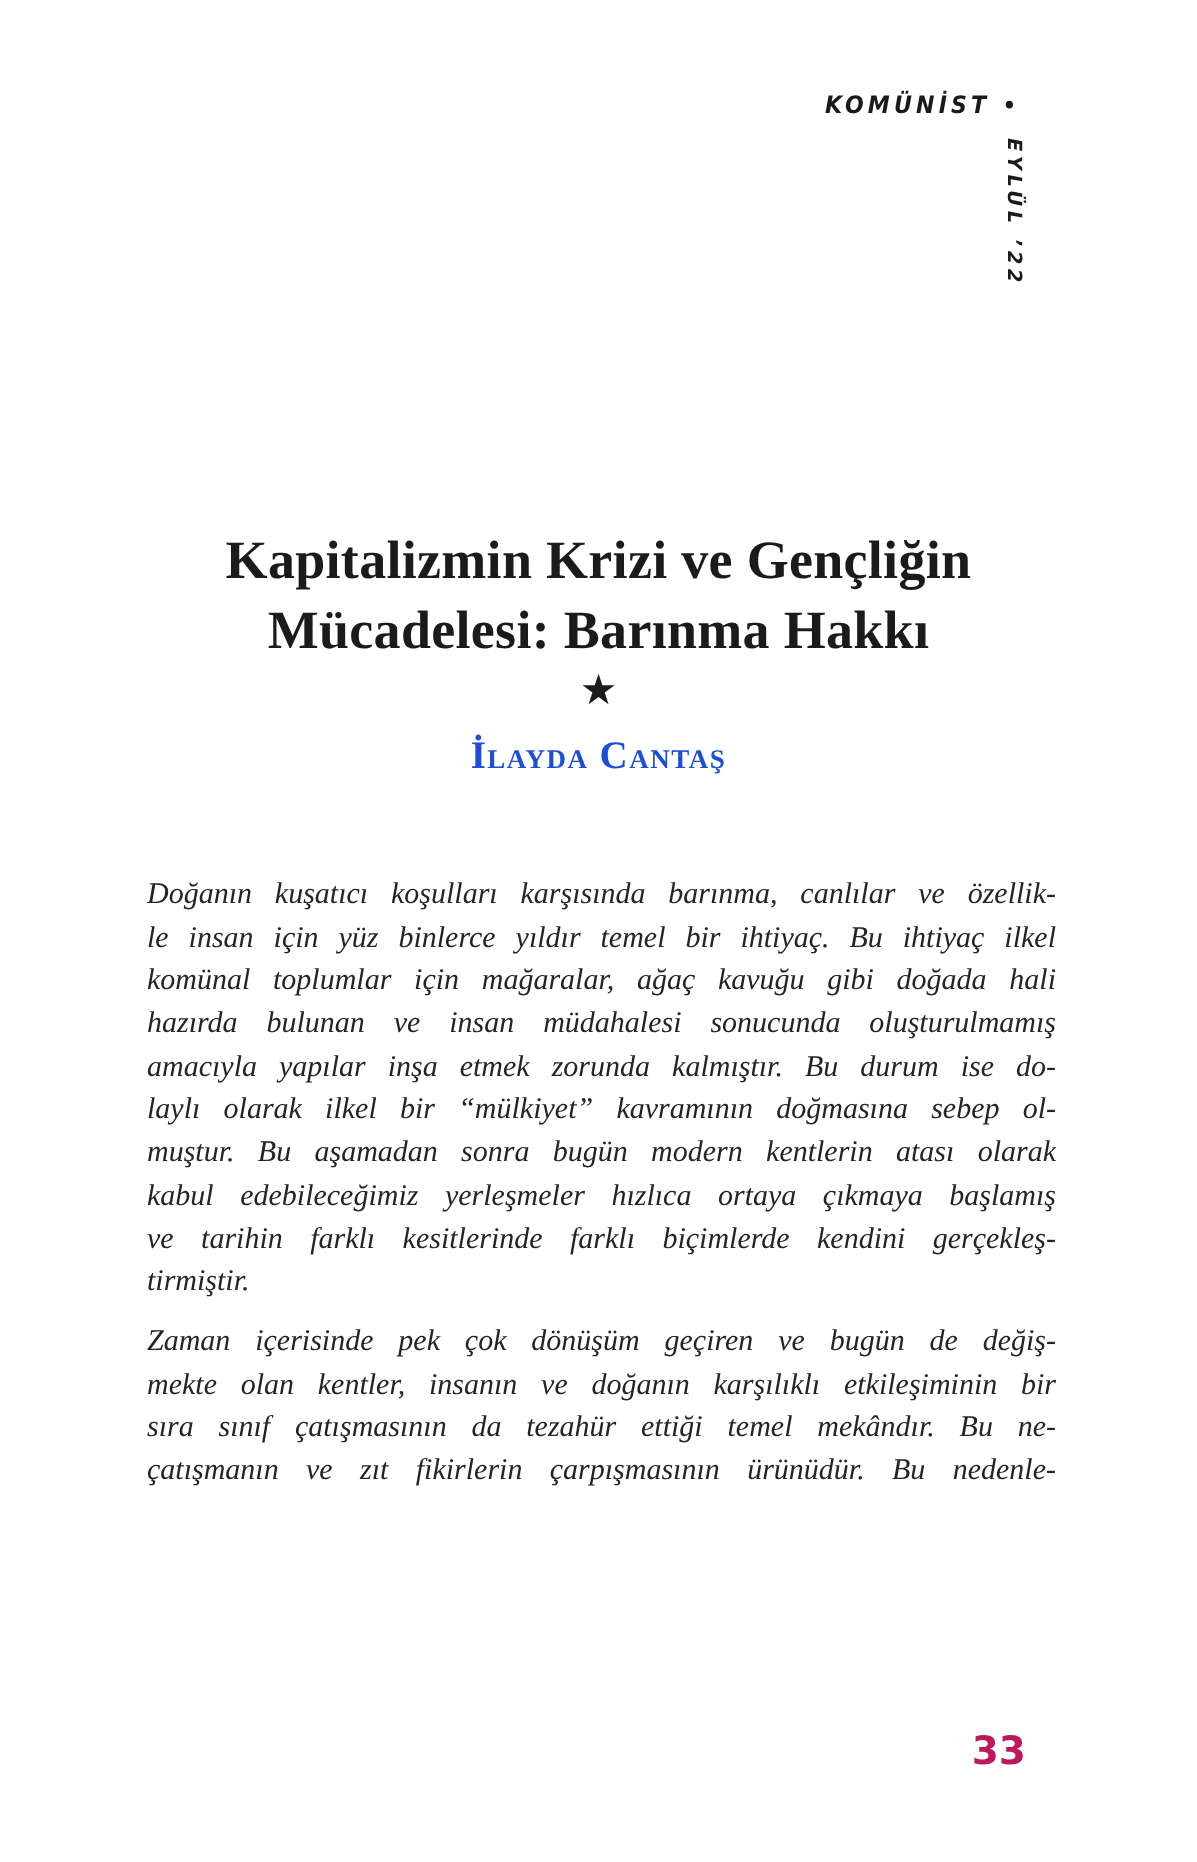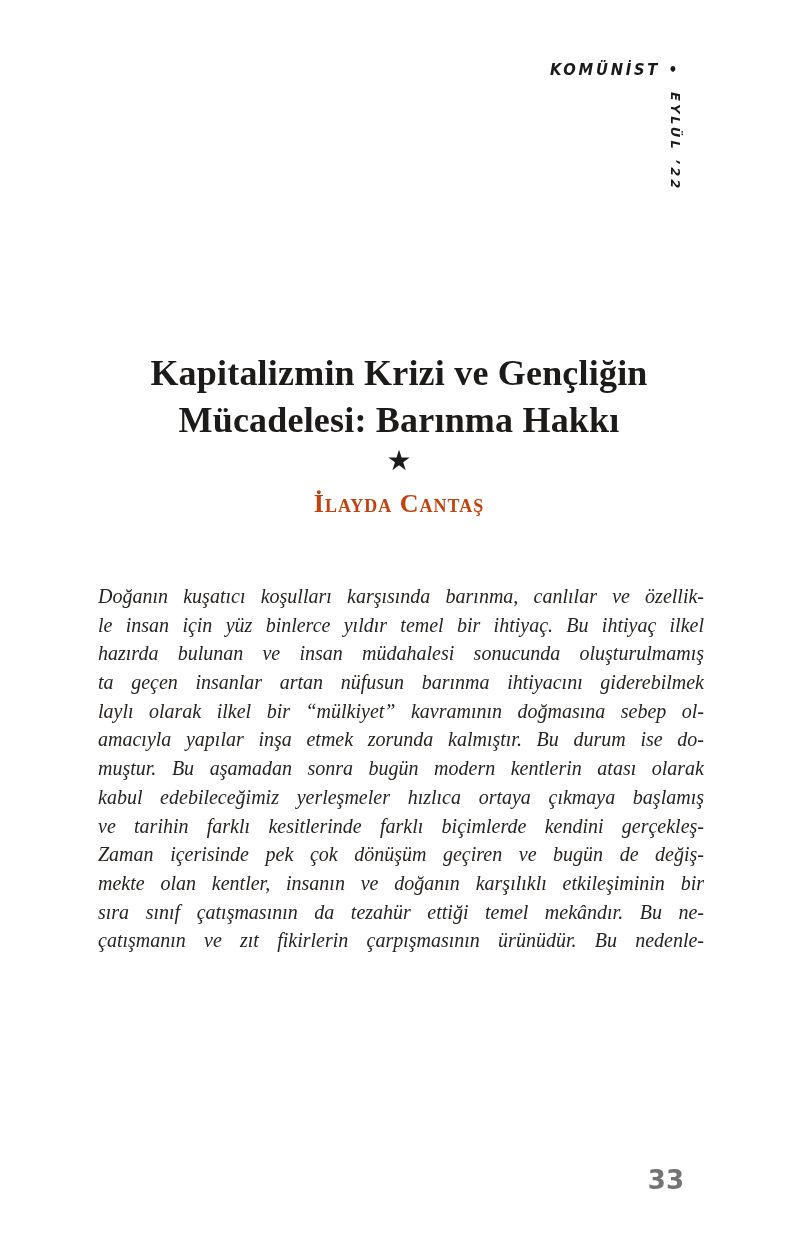--- a/index.html
+++ b/index.html
@@ -85,21 +85,21 @@
   .author {
     position: absolute;
     top: 489px;
     left: 0;
     width: 798px;
     text-align: center;
     font-variant: small-caps;
     font-weight: bold;
     font-size: 26px;
     letter-spacing: 1px;
-    color: #c2410c;
+    color: #1d4ed8;
   }
 
   
   .body-text {
     position: absolute;
     top: 582px;
     left: 98px;
     width: 606px;
     font-size: 20px;
     color: #262320;
@@ -110,32 +110,31 @@
     height: 28.7px;
     overflow: hidden;
     text-align: justify;
     text-align-last: justify;
     white-space: normal;
   }
   .para .line.final {
     text-align: left;
     text-align-last: left;
   }
-  .para + .para { }
+  .para + .para { margin-top: 11px; }
 
   
   .page-number {
     position: absolute;
     top: 1153px;
     right: 46px;
     font-family: "DejaVu Sans", sans-serif;
     font-weight: bold;
     font-size: 26px;
-    color: #737373;
-    margin-top: 12px;
+    color: #be185d;
   }
 </style>
 </head>
 <body>
 
 <div class="page" style="background: rgb(255, 255, 255); color: rgb(33, 30, 28);">
 
   <div class="masthead">
     <span>KOMÜNİST</span><span class="dot">•</span>
   </div>
@@ -148,27 +147,28 @@
   </h1>
 
   <div class="star-divider">★</div>
 
   <div class="author">İlayda Cantaş</div>
 
   <div class="body-text">
     <div class="para">
         <div class="line">Doğanın kuşatıcı koşulları karşısında barınma, canlılar ve özellik-</div>
         <div class="line">le insan için yüz binlerce yıldır temel bir ihtiyaç. Bu ihtiyaç ilkel</div>
+        <div class="line">komünal toplumlar için mağaralar, ağaç kavuğu gibi doğada hali</div>
         <div class="line">hazırda bulunan ve insan müdahalesi sonucunda oluşturulmamış</div>
-        <div class="line">ta geçen insanlar artan nüfusun barınma ihtiyacını giderebilmek</div>
+        <div class="line">amacıyla yapılar inşa etmek zorunda kalmıştır. Bu durum ise do-</div>
         <div class="line">laylı olarak ilkel bir “mülkiyet” kavramının doğmasına sebep ol-</div>
-        <div class="line">amacıyla yapılar inşa etmek zorunda kalmıştır. Bu durum ise do-</div>
         <div class="line">muştur. Bu aşamadan sonra bugün modern kentlerin atası olarak</div>
         <div class="line">kabul edebileceğimiz yerleşmeler hızlıca ortaya çıkmaya başlamış</div>
         <div class="line">ve tarihin farklı kesitlerinde farklı biçimlerde kendini gerçekleş-</div>
+        <div class="line final">tirmiştir.</div>
       </div>
     <div class="para">
         <div class="line">Zaman içerisinde pek çok dönüşüm geçiren ve bugün de değiş-</div>
         <div class="line">mekte olan kentler, insanın ve doğanın karşılıklı etkileşiminin bir</div>
         <div class="line">sıra sınıf çatışmasının da tezahür ettiği temel mekândır. Bu ne-</div>
         <div class="line">çatışmanın ve zıt fikirlerin çarpışmasının ürünüdür. Bu nedenle-</div>
       </div>
   </div>
 
   <div class="page-number">33</div>

